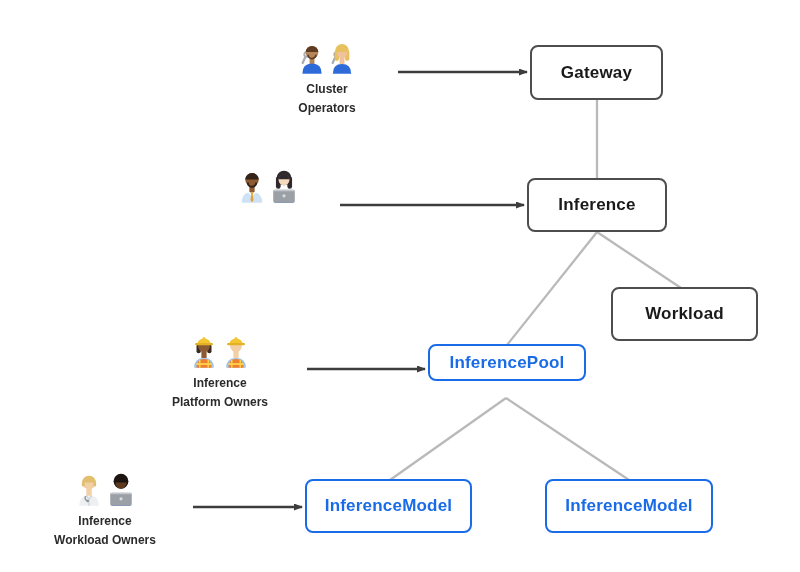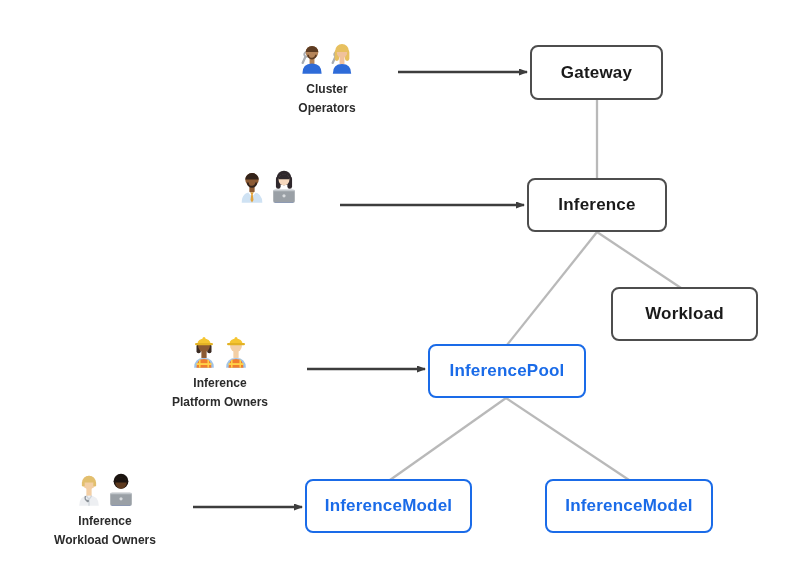--- a/index.html
+++ b/index.html
@@ -13,21 +13,21 @@
   .node{
     position:absolute;z-index:2;display:flex;align-items:center;justify-content:center;
     background:#fff;border-radius:8px;font-weight:bold;font-size:17px;
     box-sizing:border-box;letter-spacing:.2px;
   }
   .node.core{border:2.5px solid var(--core-border,#4d4d4d);color:var(--core-text,#1a1a1a);}
   .node.ext{border:2.5px solid var(--extension-accent,#1a6be8);color:var(--extension-accent,#1a6be8);}
   #node-gateway{left:530px;top:45px;width:133px;height:55px;}
   #node-httproute{left:527px;top:178px;width:140px;height:54px;}
   #node-service{left:611px;top:287px;width:147px;height:54px;}
-  #node-inferencepool{left:428px;top:344px;width:158px;height:54px;text-align:right;}
+  #node-inferencepool{left:428px;top:344px;width:158px;height:37px;text-align:right;}
   #node-inferencemodel-left{left:305px;top:479px;width:167px;height:54px;}
   #node-inferencemodel-right{left:545px;top:479px;width:168px;height:54px;}
   .persona{
     position:absolute;z-index:2;width:200px;display:flex;flex-direction:column;
     align-items:center;
   }
   #persona-cluster-operators{left:227px;top:37px;}
   #persona-application-developers{left:168px;top:166px;}
   #persona-inference-platform-owners{left:120px;top:331px;}
   #persona-inference-workload-owners{left:5px;top:469px;}

